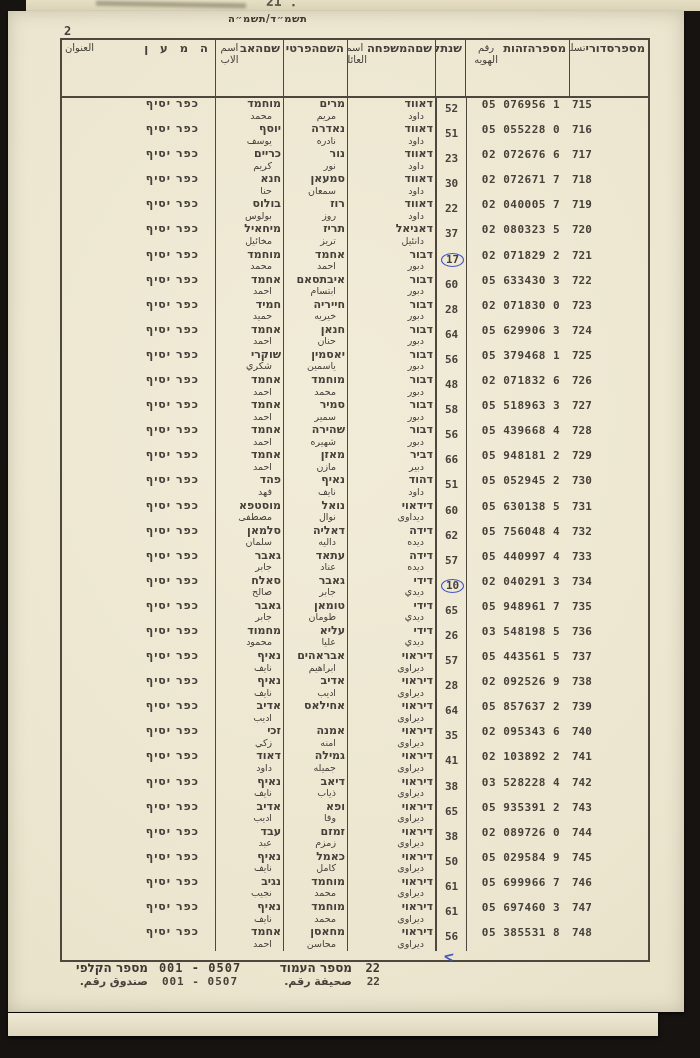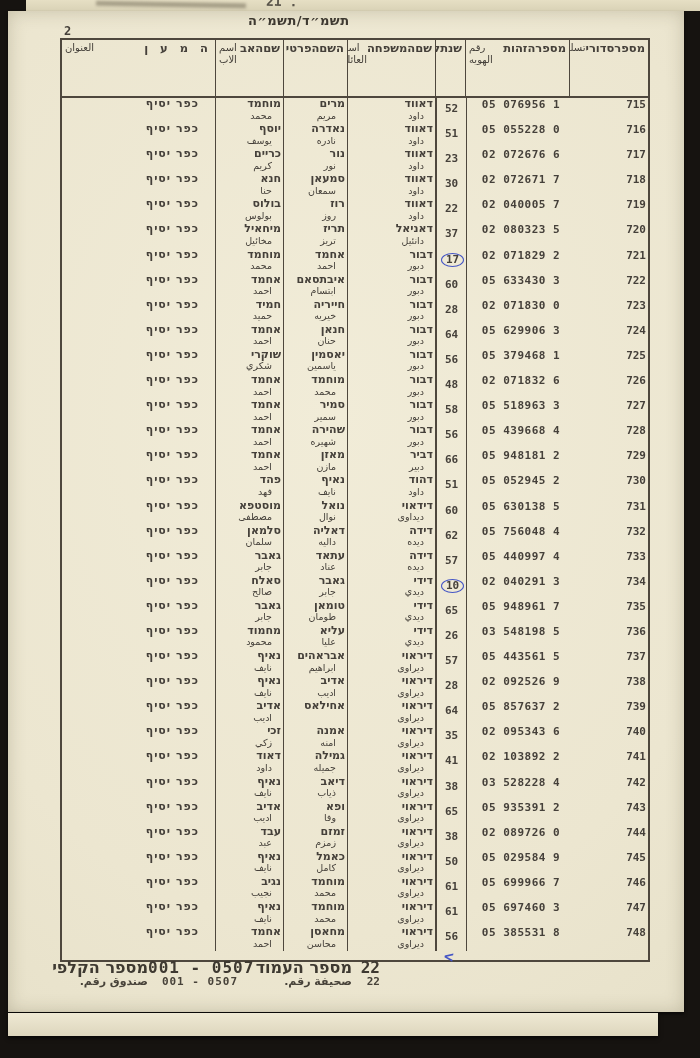--- a/index.html
+++ b/index.html
@@ -12,66 +12,66 @@
     background:linear-gradient(#e6dfc4,#d9d2b6);overflow:hidden;}
   .prev-frag{position:absolute;left:240px;top:-6px;color:#5a554b;
     font:bold 13px "DejaVu Sans Mono",monospace;transform:rotate(1.2deg);}
   .prev-smudge{position:absolute;left:70px;top:2px;width:150px;height:5px;
     background:#776f5c;opacity:.55;filter:blur(1.5px);transform:rotate(1deg);}
 
   
   .page{position:absolute;left:8px;top:11px;width:676px;height:1001px;
     background:radial-gradient(115% 95% at 48% 40%, #f1ecd8 0%, #ece6d0 55%, #e3ddc4 100%);
     box-shadow:inset 0 0 18px rgba(70,58,30,.22), 0 2px 3px rgba(0,0,0,.6);}
-  .era-title{position:absolute;left:240px;top:2px;color:#3e3931;
-    font-weight:bold;font-size:13px;letter-spacing:.5px;}
+  .era-title{position:absolute;left:220px;top:2px;color:#3e3931;
+    font-weight:bold;font-size:10px;letter-spacing:.5px;}
   .page-num-top{position:absolute;left:56px;top:13px;color:#45403a;
     font:bold 12px "DejaVu Sans Mono",monospace;}
 
   
   .under-page{position:absolute;left:8px;top:1013px;width:650px;height:23px;
     background:linear-gradient(#efe9d4,#ddd6bd);box-shadow:0 2px 4px rgba(0,0,0,.7);}
 
   
   .tbl{position:absolute;left:52px;top:27px;width:586px;height:920px;
     border:2px solid #4e473d;direction:rtl;color:#45403a;}
   .grid-row{display:grid;grid-template-columns:78px 104px 30px 88px 64px 68px 1fr;}
   .thead{height:56px;border-bottom:2px solid #4e473d;}
   .th{position:relative;padding:2px 3px;display:flex;flex-direction:row;
     justify-content:space-between;overflow:hidden;}
   .th:not(:first-child),.td:not(:first-child){border-inline-start:1.6px solid #4e473d;}
   .th .he{font-weight:bold;font-size:11.5px;line-height:13px;text-align:start;}
-  .th .ar{font-size:10px;line-height:12px;text-align:left;}
+  .th .ar{font-size:10px;line-height:12px;text-align:center;}
   .th-addr .he{text-align:center;letter-spacing:4px;margin-top:0;}
   .th-first .ar{text-align:start;padding-inline-start:6px;}
   .th-serial .ar{text-align:end;}
 
   .trow{height:25.1px;overflow:visible;}
   .td{padding:0 2px;overflow:visible;}
   .c-he{font-weight:bold;font-size:11px;line-height:12.5px;text-align:start;
     white-space:nowrap;}
   .c-ar{font-size:9.5px;line-height:10px;text-align:start;
     padding-inline-start:9px;white-space:nowrap;}
   .td-num{direction:ltr;font-family:"DejaVu Sans Mono",monospace;
     font-weight:bold;font-size:11px;line-height:13px;}
-  .td-serial{text-align:right;}
+  .td-serial{text-align:left;}
   .td-id{text-align:center;padding-left:7px;letter-spacing:.5px;}
   .td-year{text-align:center;padding:4px;}
   .td-addr .c-he{padding-inline-start:14px;letter-spacing:1px;}
 
   .circled{display:inline-block;border:1.6px solid #4455c5;border-radius:50%;
     padding:0 4px 1px 4px;margin-top:-1px;line-height:11px;}
 
   .pen-check{position:absolute;left:436px;top:936px;color:#4455c5;
     font:bold 16px "DejaVu Sans Mono",monospace;transform:rotate(8deg);}
 
   
   .footer{position:absolute;left:36px;top:950px;width:360px;color:#3e3931;}
   .f-line{display:grid;grid-template-columns:104px 104px 100px 28px;
-    font-weight:bold;font-size:16px;line-height:14px;white-space:nowrap;}
+    font-weight:bold;font-size:12px;line-height:14px;white-space:nowrap;}
   .f-line.ar{font-size:11px;color:#474239;}
   .f-num{font-family:"DejaVu Sans Mono",monospace;letter-spacing:1px;text-align:center;}
   .f-pg{text-align:right;font-family:"DejaVu Sans Mono",monospace;}
 </style>
 </head>
 <body>
 
 <div class="scan">
 
   <div class="prev-strip">

